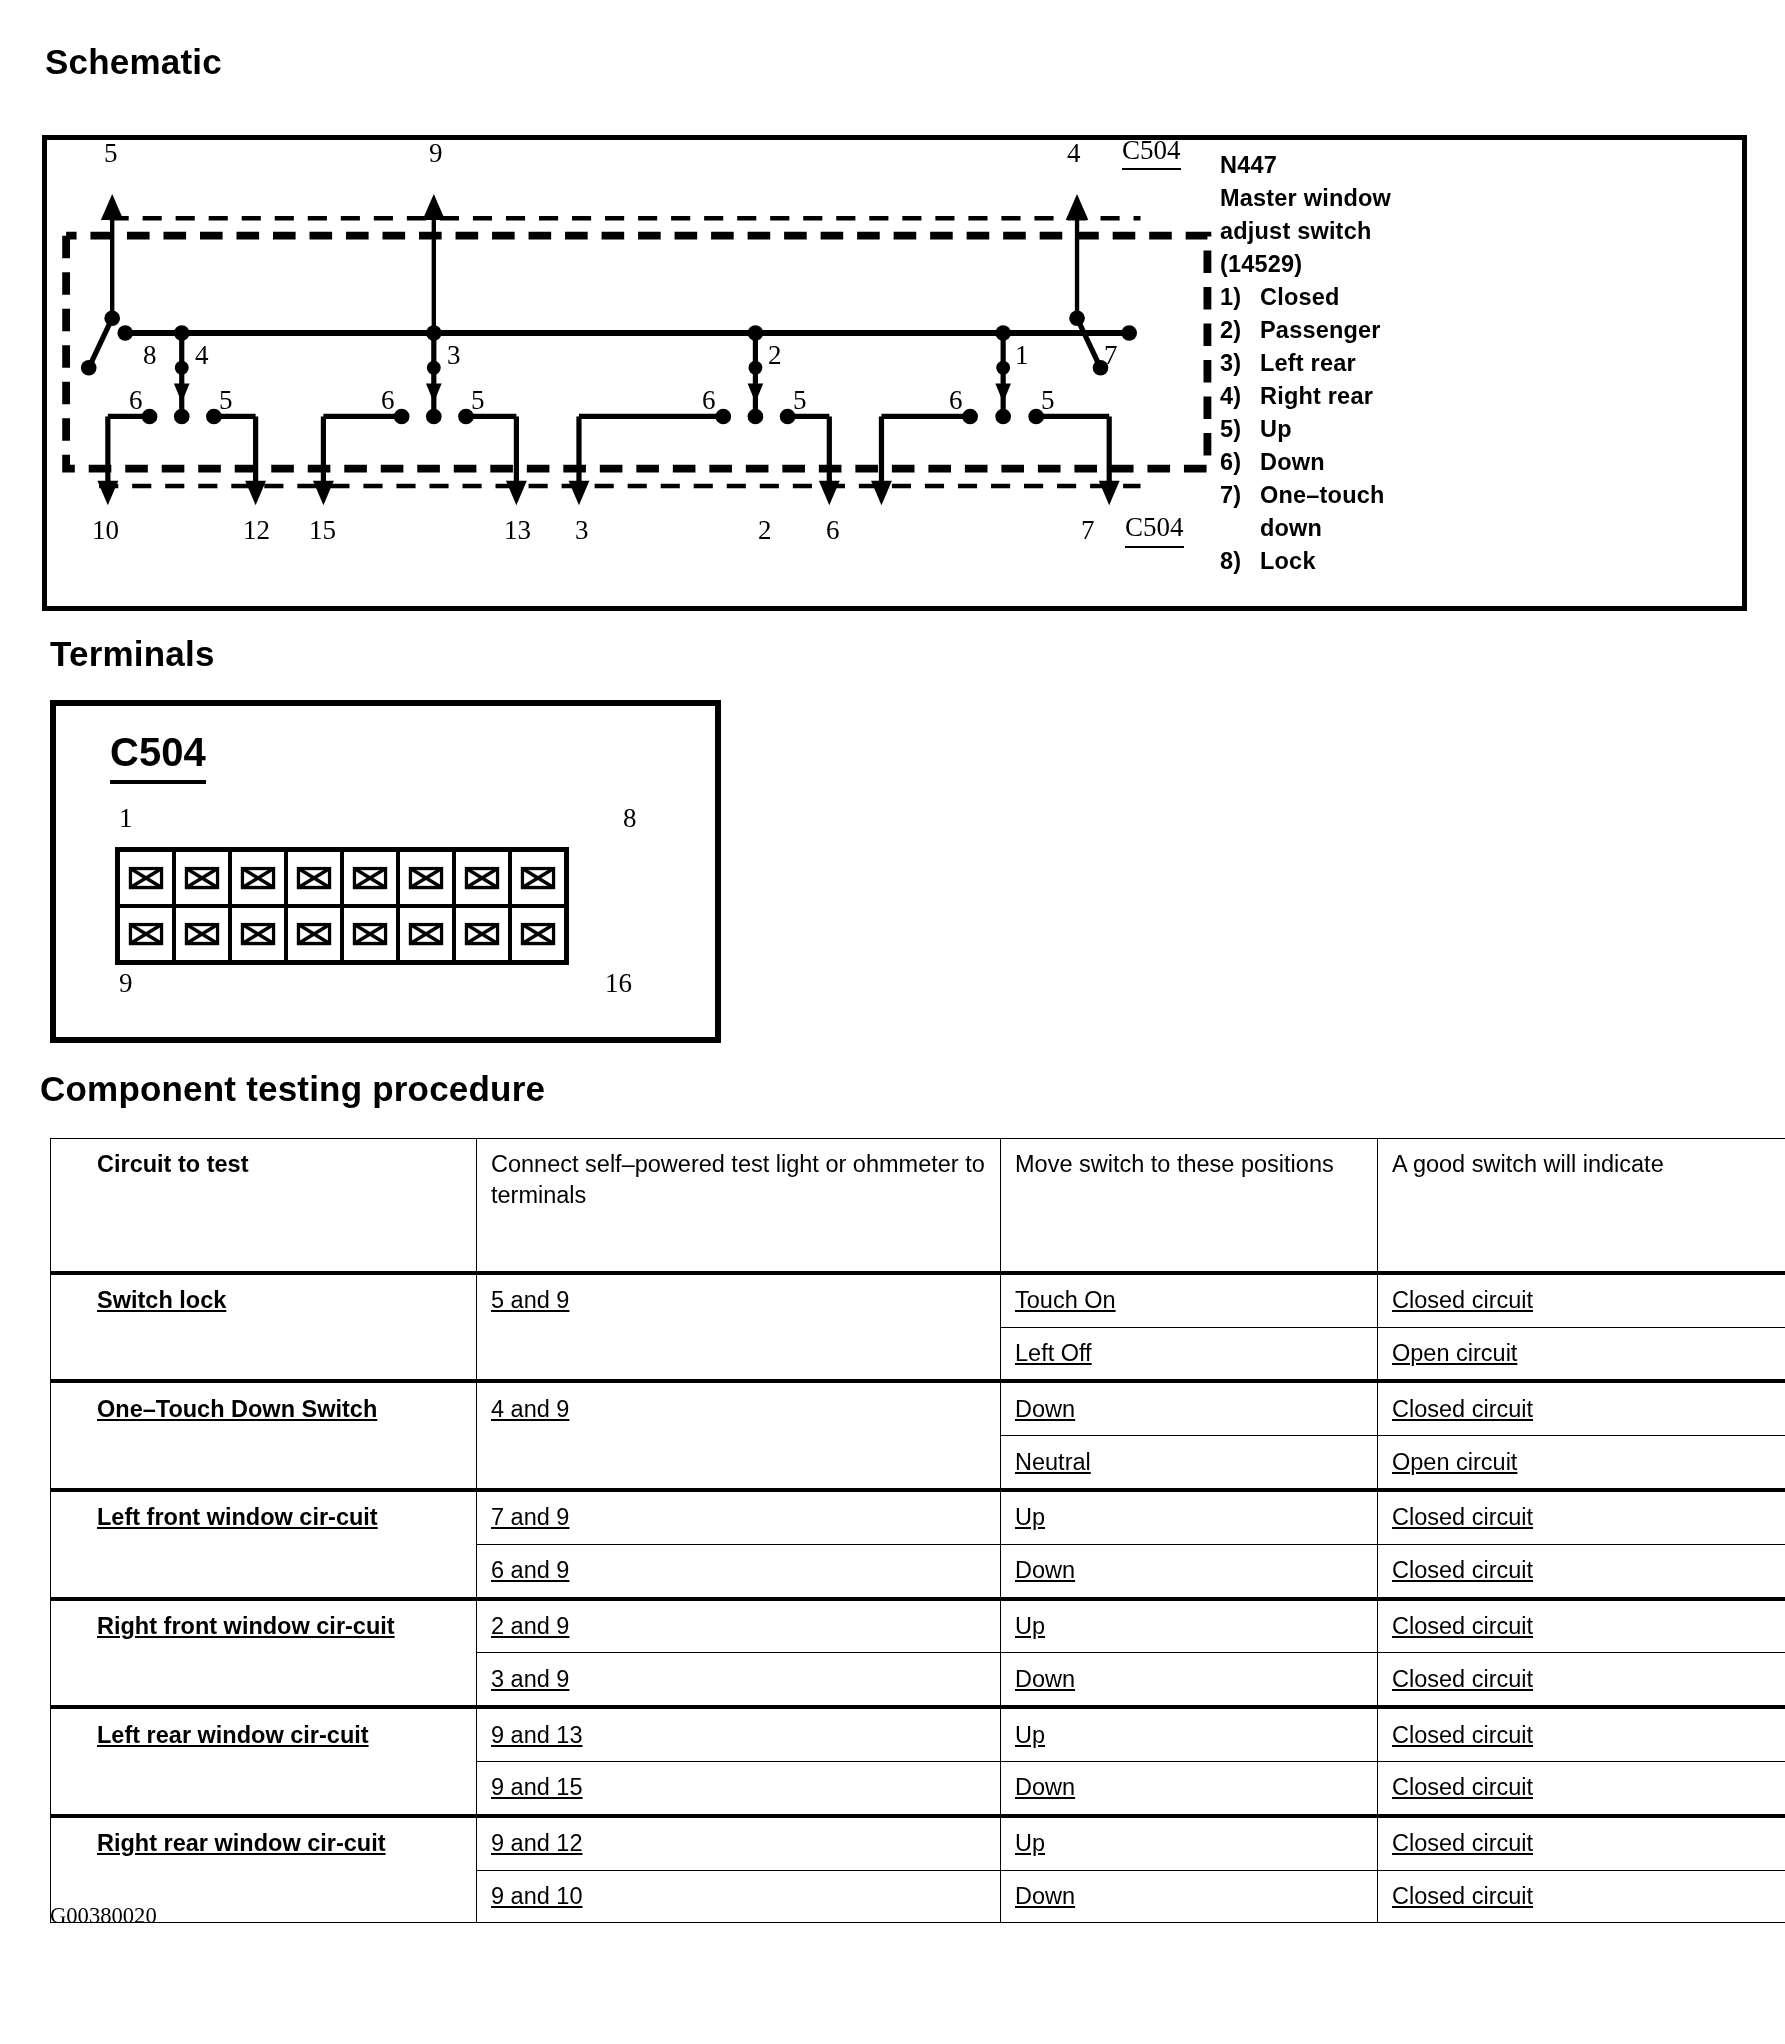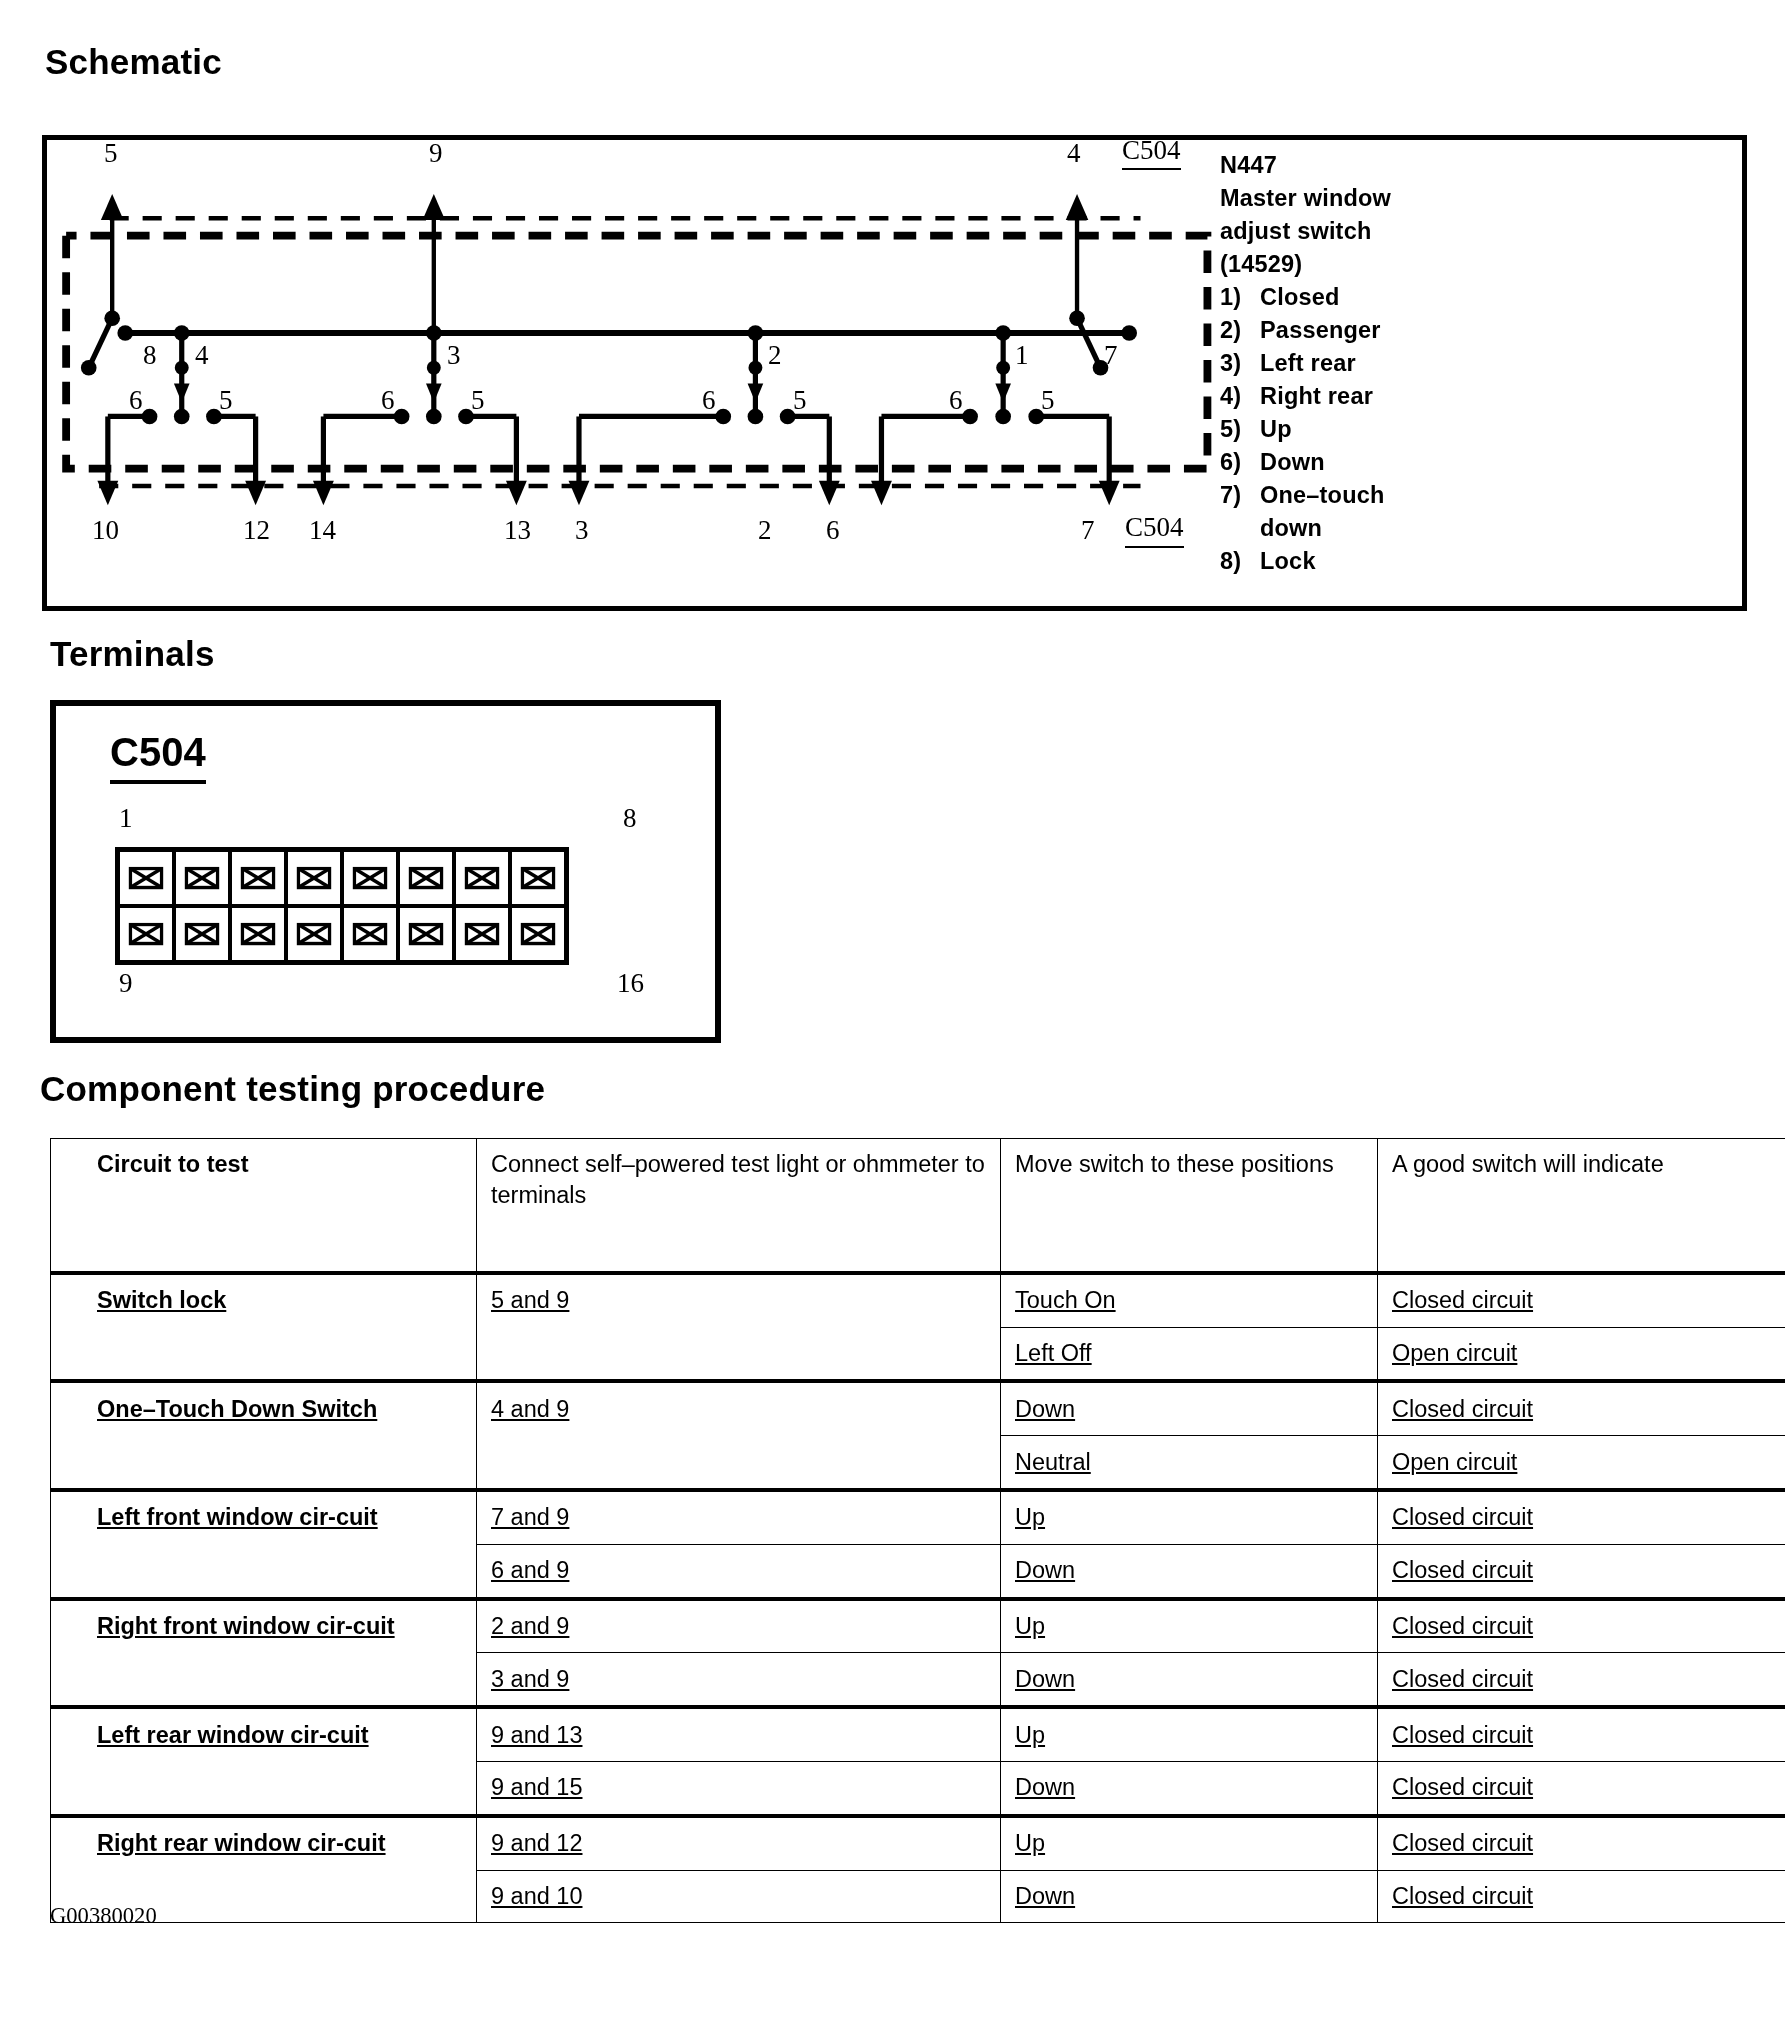--- a/index.html
+++ b/index.html
@@ -245,21 +245,21 @@
   <span class="sv-num" style="left:172px;top:245px;">5</span>
   <span class="sv-num" style="left:334px;top:245px;">6</span>
   <span class="sv-num" style="left:424px;top:245px;">5</span>
   <span class="sv-num" style="left:655px;top:245px;">6</span>
   <span class="sv-num" style="left:746px;top:245px;">5</span>
   <span class="sv-num" style="left:902px;top:245px;">6</span>
   <span class="sv-num" style="left:994px;top:245px;">5</span>
 
   <span class="sv-num" style="left:45px;top:375px;">10</span>
   <span class="sv-num" style="left:196px;top:375px;">12</span>
-  <span class="sv-num" style="left:262px;top:375px;">14</span>
+  <span class="sv-num" style="left:262px;top:375px;">15</span>
   <span class="sv-num" style="left:457px;top:375px;">13</span>
   <span class="sv-num" style="left:528px;top:375px;">3</span>
   <span class="sv-num" style="left:711px;top:375px;">2</span>
   <span class="sv-num" style="left:779px;top:375px;">6</span>
   <span class="sv-num" style="left:1034px;top:375px;">7</span>
   <span class="c504lbl" style="left:1078px;top:372px;">C504</span>
 
   <div style="position:absolute;left:1173px;top:12px;width:261px;">
     <div class="leg" style="position:relative;">N447</div>
     <div class="leg" style="position:relative;margin-top:6px;">Master window</div>
@@ -422,21 +422,21 @@
     <div class="pin">
         <svg width="35" height="22.6" viewBox="0 0 40 26">
           <rect x="2" y="2" width="36" height="22" fill="none" stroke="#000" stroke-width="4"></rect>
           <line x1="2" y1="2" x2="38" y2="24" stroke="#000" stroke-width="4"></line>
           <line x1="38" y1="2" x2="2" y2="24" stroke="#000" stroke-width="4"></line>
         </svg>
       </div>
   </div>
 
   <span class="pin-lbl" style="left:63px;top:262px;">9</span>
-  <span class="pin-lbl" style="left:561px;top:262px;">16</span>
+  <span class="pin-lbl" style="left:549px;top:262px;">16</span>
 </div>
 
 <div class="section-title" id="proc-title">Component testing procedure</div>
 
 <table id="proc-table">
   <thead>
     <tr>
       <th class="c1">Circuit to test</th>
       <th class="c2">Connect self–powered test light or ohmmeter to terminals</th>
       <th class="c3">Move switch to these positions</th>

